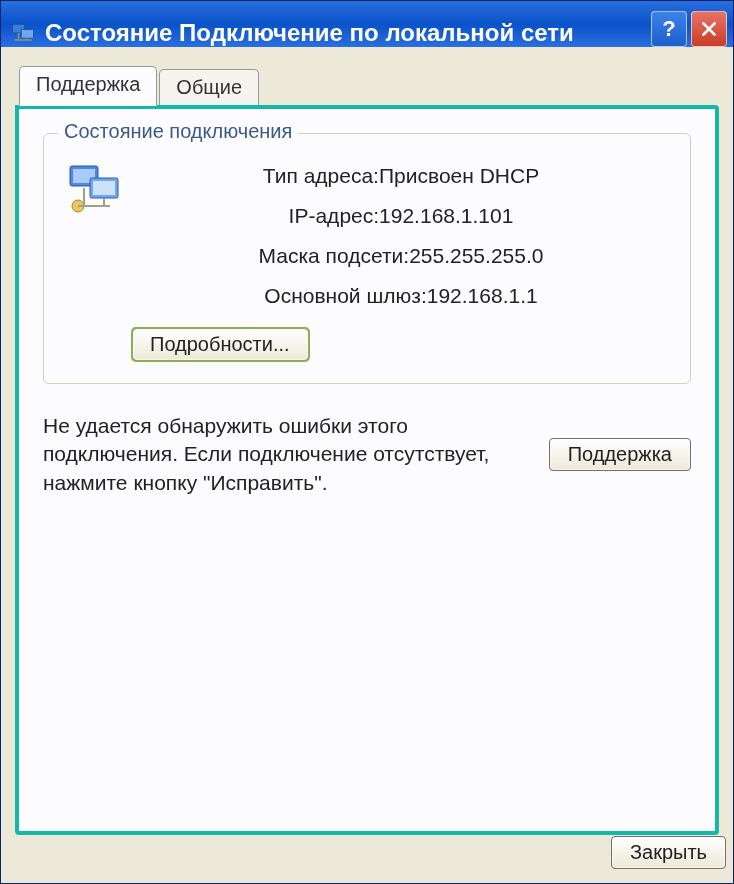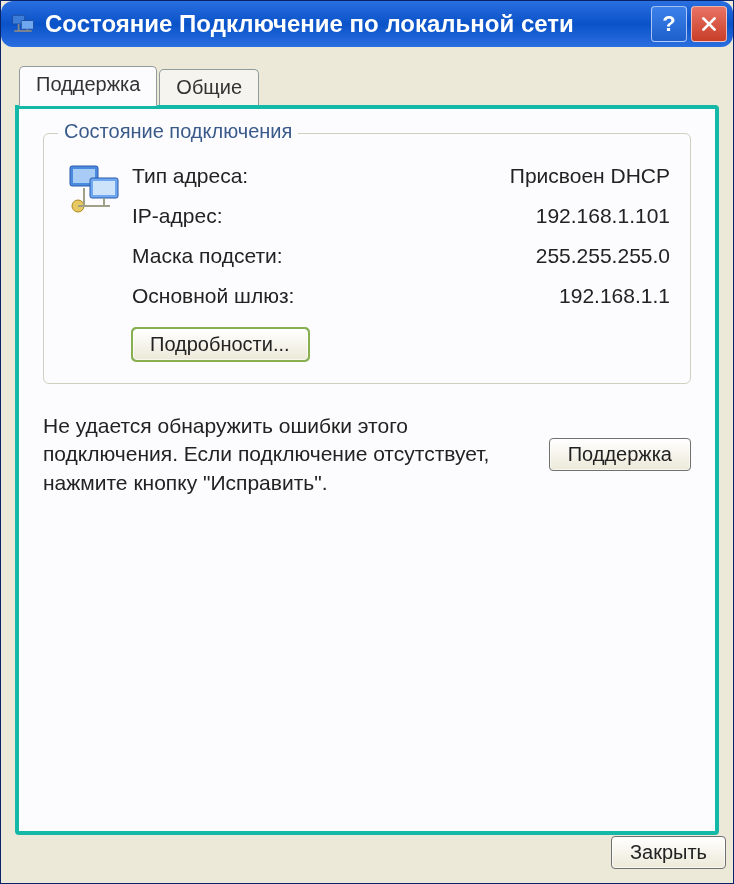--- a/index.html
+++ b/index.html
@@ -15,23 +15,22 @@
     width: 734px;
     height: 884px;
     border: 1px solid #0A246A;
     background: #ECE9D8;
     position: relative;
   }
   .titlebar {
     height: 46px;
     background: linear-gradient(to bottom, #2A6FE0 0%, #0A52C8 50%, #2A6FE0 100%);
     display: flex;
-    align-items: center;
+    align-items: flex-end;
     padding: 0 6px 0 8px;
-    border-radius: 12px;
   }
   .title-icon {
     width: 28px;
     height: 28px;
     margin-right: 8px;
     flex-shrink: 0;
   }
   .title-text {
     color: #fff;
     font-size: 24px;
@@ -118,21 +117,21 @@
   .group-icon {
     width: 68px;
     flex-shrink: 0;
     padding-top: 4px;
   }
   .info-table {
     flex: 1;
   }
   .info-row {
     display: flex;
-    justify-content: space-between;
+    justify-content: center;
     font-size: 21px;
     padding: 8px 0 8px 0;
     color: #222;
   }
   .info-label { }
   .info-value { }
 
   .details-row { padding-left: 68px; margin-top: 12px; }
 
   .xp-button {

